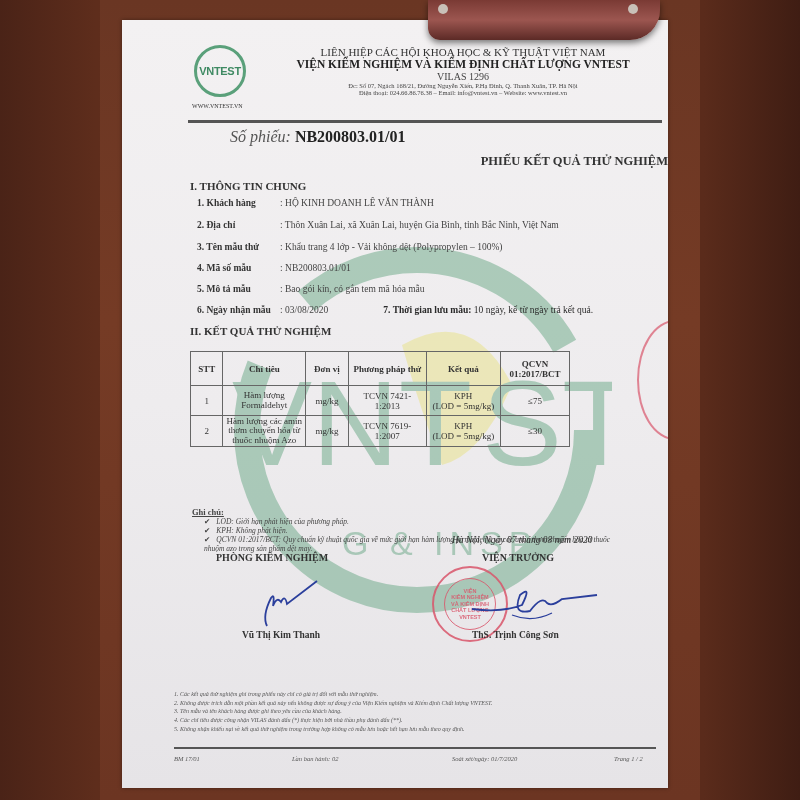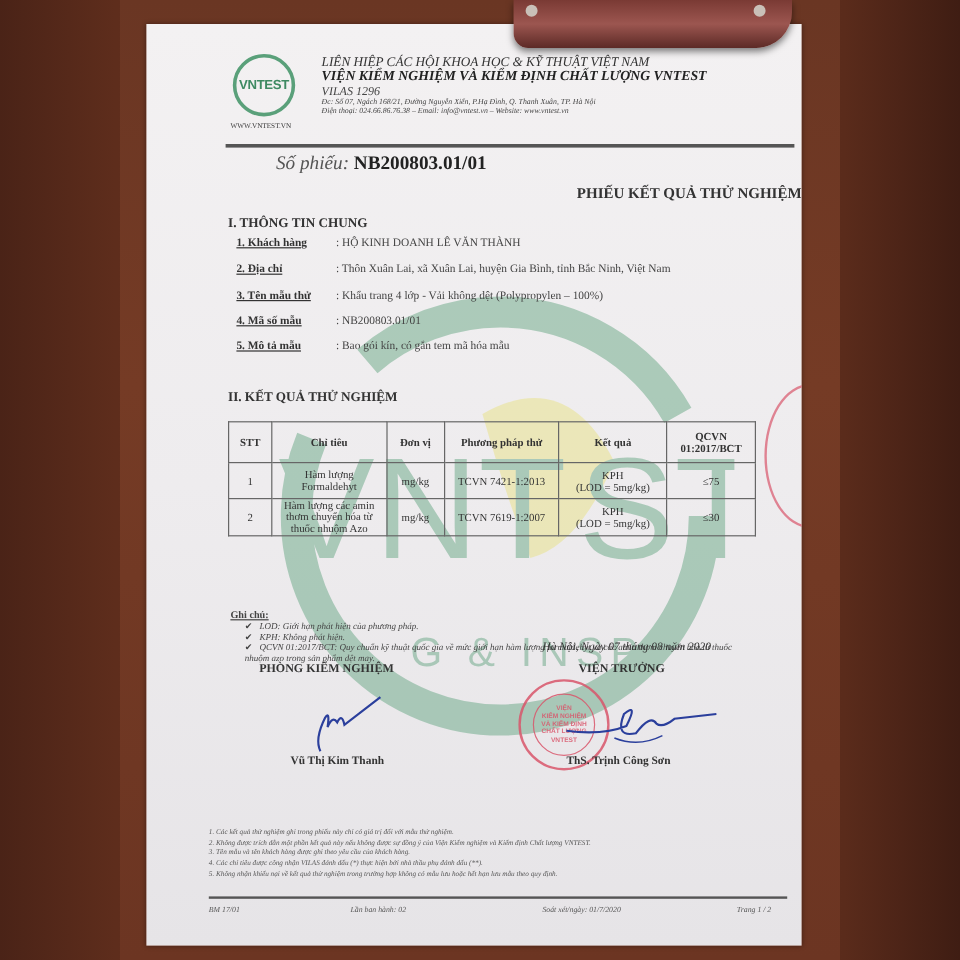--- a/index.html
+++ b/index.html
@@ -32,40 +32,40 @@
     position: absolute; left: 100px; top: 215px; width: 390px; height: 390px;
     pointer-events: none; opacity: 0.45;
   }
   .content { position: absolute; inset: 0; }
 
   
   .logo { position: absolute; left: 72px; top: 25px; width: 52px; height: 52px; border-radius: 50%;
     border: 3px solid #5aa07a; display:flex; align-items:center; justify-content:center; }
   .logo-text { font-family: "Liberation Sans", sans-serif; font-size: 11px; color: #3f8a63; font-weight: bold; letter-spacing: -0.3px; }
   .logo-url { position:absolute; left: 70px; top: 83px; font-size: 6px; color:#333; }
-  .hdr { position: absolute; left: 146px; top: 26px; width: 410px; text-align: left; font-style: italic; }
+  .hdr { position: absolute; left: 136px; top: 26px; width: 410px; text-align: center; }
   .hdr .l1 { font-size: 11px; color: #333; }
   .hdr .l2 { font-size: 11.5px; font-weight: bold; color: #222; }
   .hdr .l3 { font-size: 10px; color: #444; margin-top: 1px; }
   .hdr .l4, .hdr .l5 { font-size: 6.5px; color: #444; }
   .hdr-rule { position:absolute; left: 66px; top: 100px; width: 474px; height: 3px; background:#555; }
   .ticket { position:absolute; left: 68px; top: 108px; font-size: 16px; margin-left: 40px; }
   .ticket i { color:#555; }
   .ticket b { color:#222; }
 
   .title { position:absolute; left: 0; width: 546px; top: 134px; text-align:right; font-weight:bold; font-size: 12.5px; color:#333; }
 
   .sec { position:absolute; font-weight:bold; font-size: 11px; color:#333; }
   .info-row { position:absolute; left: 75px; font-size: 9.5px; display:flex; }
-  .info-row .k { width: 83px; font-weight:bold; color:#333;text-decoration:underline; }
+  .info-row .k { width: 83px; font-weight:bold; color:#333; }
   .info-row .v { color:#444; }
   .extra { margin-left: 55px; }
   .extra b { font-weight: bold; }
 
-  table.res { position:absolute; left: 68px; top: 331px; width: 440px; border-collapse: collapse; font-size: 9px; }
+  table.res { position:absolute; left: 68px; top: 331px; width: 380px; border-collapse: collapse; font-size: 9px; }
   table.res th, table.res td { border: 1px solid #666; text-align:center; padding: 1px 3px; color:#333; }
   table.res th { font-weight: bold; height: 34px; }
   table.res td { height: 30px; }
   table.res td.left { text-align: center; line-height: 1.05; }
 
   .notes { position:absolute; left: 68px; top: 443px; font-size: 7.5px; font-style: italic; color:#444; }
   .notes .h { font-weight:bold; text-decoration: underline; font-style: normal; font-size: 8.5px; margin-left: 2px; margin-top: 44px; }
   .notes ul { list-style: none; margin-left: 14px; width: 420px; }
   .notes li::before { content: "\2714"; margin-right: 6px; font-style: normal; }
 
@@ -138,20 +138,28 @@
       <span class="k">3. Tên mẫu thử</span>
       <span class="v">: Khẩu trang 4 lớp - Vải không dệt (Polypropylen – 100%)</span>
     </div>
     <div class="info-row" style="top:243px">
       <span class="k">4. Mã số mẫu</span>
       <span class="v">: NB200803.01/01</span>
     </div>
     <div class="info-row" style="top:264px">
       <span class="k">5. Mô tả mẫu</span>
       <span class="v">: Bao gói kín, có gắn tem mã hóa mẫu</span>
+    </div>
+    <div class="info-row" style="top:285px">
+      <span class="k">6. Ngày nhận mẫu</span>
+      <span class="v">: 03/08/2020</span>
+      <span class="extra">
+        <b>7. Thời gian lưu mẫu:</b>
+        <span>10 ngày, kể từ ngày trả kết quả.</span>
+      </span>
     </div>
 
     <div class="sec" style="left:68px;top:305px;">II. KẾT QUẢ THỬ NGHIỆM</div>
 
     <table class="res">
       <tbody>
           <tr>
         <th style="width:36px">STT</th>
         <th style="width:96px">Chỉ tiêu</th>
         <th style="width:48px">Đơn vị</th>

